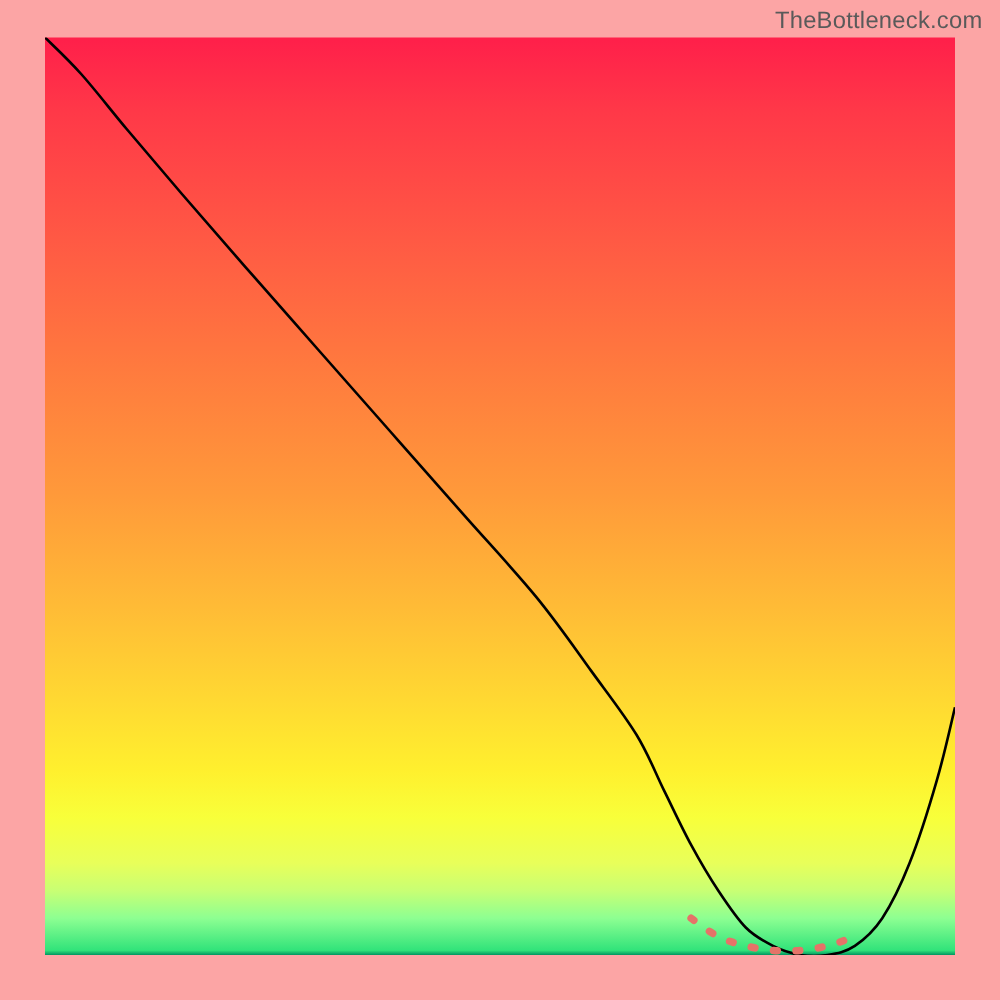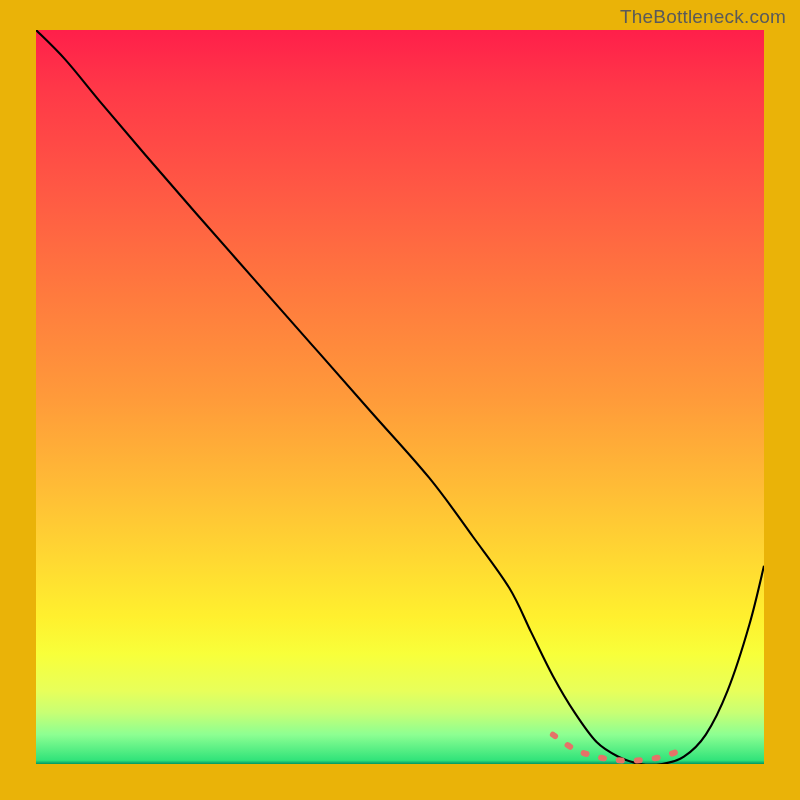--- a/index.html
+++ b/index.html
@@ -8,21 +8,21 @@
     width: 800px;
     height: 800px;
     background: #000;
     overflow: hidden;
     font-family: Arial, Helvetica, sans-serif;
   }
   .frame {
     position: relative;
     width: 800px;
     height: 800px;
-    background: #eab308;
+    background: #fca5a5;
   }
   .watermark {
     position: absolute;
     top: 6px;
     right: 14px;
     color: #5a5a5a;
     font-size: 19px;
     font-weight: 500;
     letter-spacing: 0.2px;
     z-index: 10;

